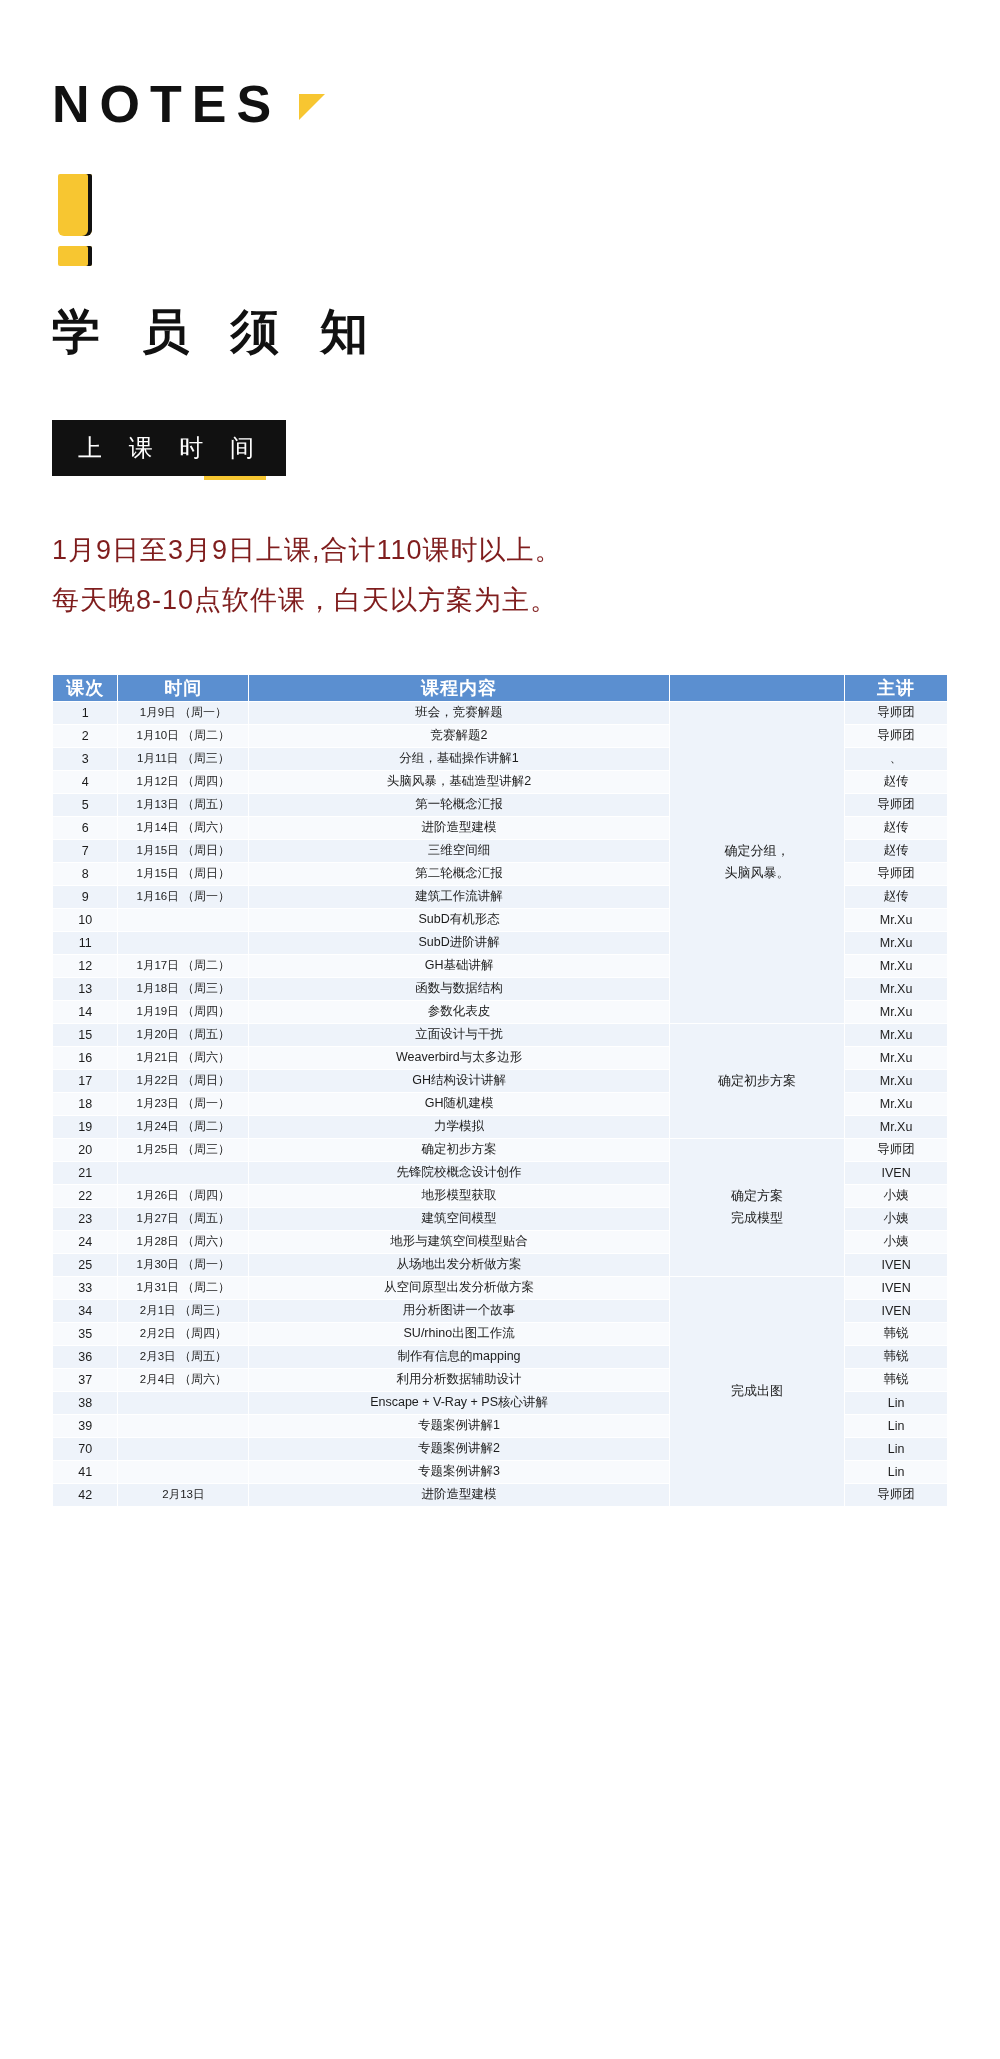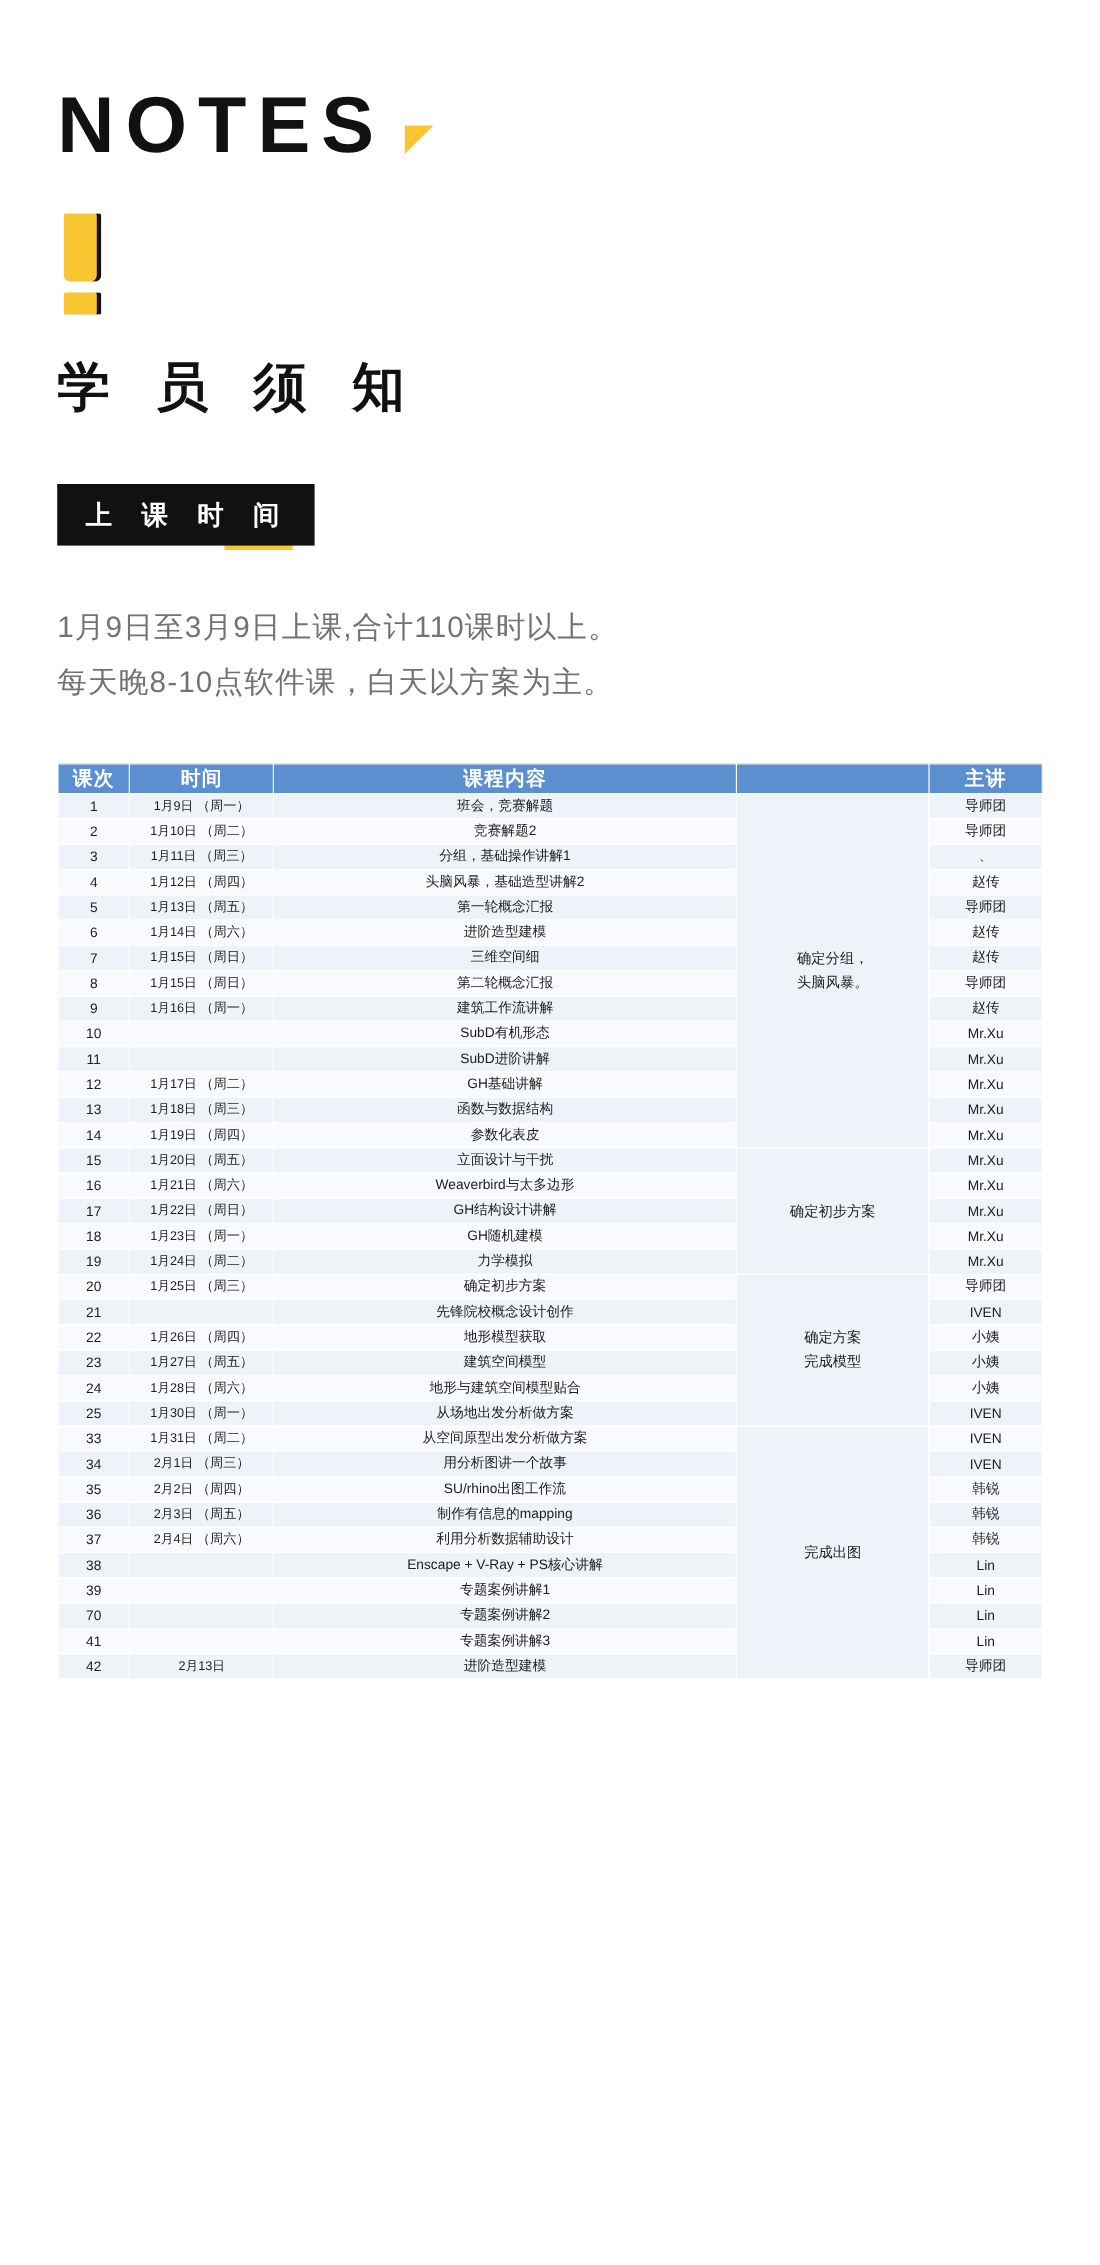--- a/index.html
+++ b/index.html
@@ -23,21 +23,21 @@
   }
 
   
   .notes-row {
     display: flex;
     align-items: flex-end;
     padding-top: 78px;
   }
   .notes-word {
     font-family: "Liberation Sans", sans-serif;
-    font-size: 72px;
+    font-size: 52px;
     font-weight: 700;
     letter-spacing: 10px;
     line-height: 1;
     color: #111111;
   }
   .notes-flag {
     width: 0;
     height: 0;
     border-left: 26px solid #f7c631;
     border-bottom: 26px solid transparent;
@@ -88,31 +88,31 @@
     height: 44px;
     background: #f7c631;
   }
   .tag-black {
     position: absolute;
     left: 0;
     top: 0;
     background: #111111;
     color: #ffffff;
     font-size: 24px;
-    font-weight: 700;
+    font-weight: 400;
     letter-spacing: 10px;
     padding: 12px 22px 12px 26px;
   }
 
   
   .para {
     margin-top: 46px;
     font-size: 27px;
     line-height: 1.85;
-    color: #737373;
+    color: #7f1d1d;
     letter-spacing: 1px;
   }
   .para p { margin: 0; }
 
   
   .table-wrap {
     margin-top: 48px;
     padding-bottom: 60px;
   }
   table.schedule {

